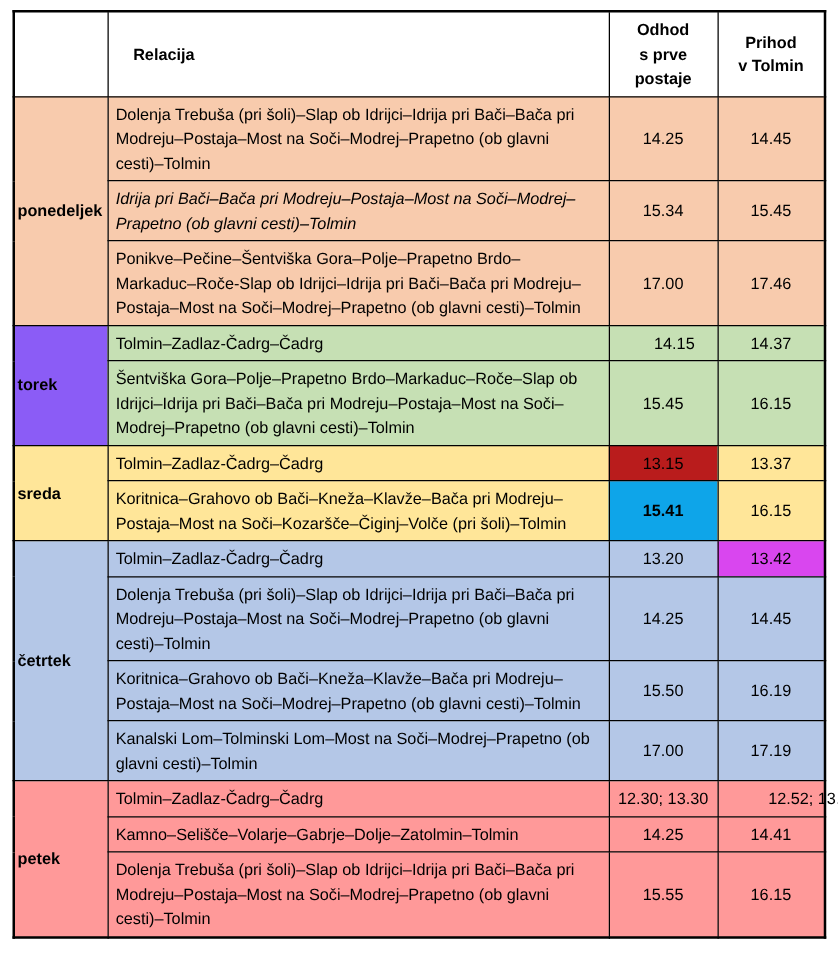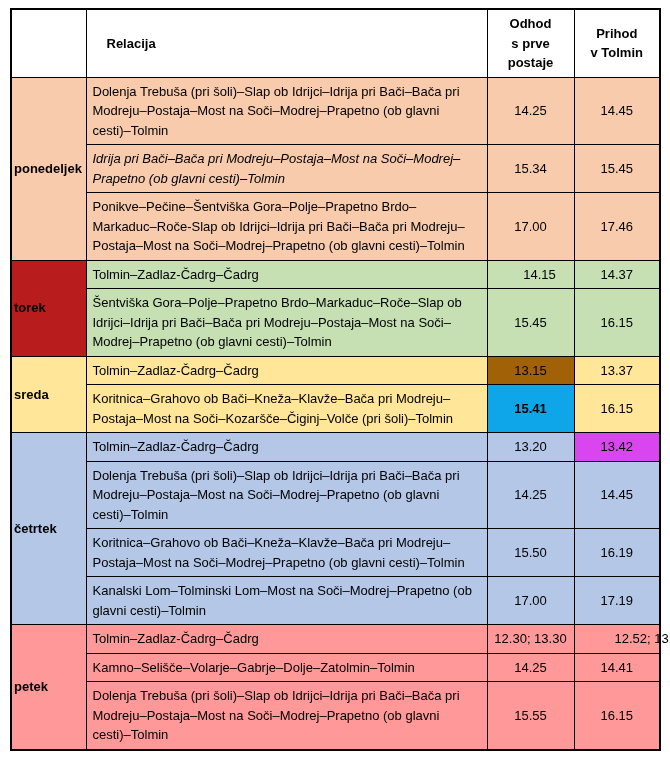--- a/index.html
+++ b/index.html
@@ -105,34 +105,34 @@
           <td class="route-cell" style="background: rgb(248, 203, 173); font-style: italic;">Idrija pri Bači–Bača pri Modreju–Postaja–Most na Soči–Modrej–Prapetno (ob glavni cesti)–Tolmin</td>
           <td class="time-cell" style="background: rgb(248, 203, 173); margin-left: 40px;">15.34</td>
           <td class="time-cell" style="background: rgb(248, 203, 173);">15.45</td>
         </tr>
         <tr>
           <td class="route-cell" style="background: rgb(248, 203, 173);">Ponikve–Pečine–Šentviška Gora–Polje–Prapetno Brdo–Markaduc–Roče-Slap ob Idrijci–Idrija pri Bači–Bača pri Modreju–Postaja–Most na Soči–Modrej–Prapetno (ob glavni cesti)–Tolmin</td>
           <td class="time-cell" style="background: rgb(248, 203, 173);">17.00</td>
           <td class="time-cell" style="background: rgb(248, 203, 173);">17.46</td>
         </tr>
         <tr>
-          <td class="day-cell" rowspan="2" style="background: #b91c1c;">torek</td>
+          <td class="day-cell" rowspan="2" style="background: #8b5cf6;">torek</td>
           <td class="route-cell" style="background: rgb(198, 224, 180);">Tolmin–Zadlaz-Čadrg–Čadrg</td>
           <td class="time-cell" style="background: rgb(198, 224, 180); padding-left: 20px;">14.15</td>
           <td class="time-cell" style="background: rgb(198, 224, 180);">14.37</td>
         </tr>
         <tr>
           <td class="route-cell" style="background: rgb(198, 224, 180);">Šentviška Gora–Polje–Prapetno Brdo–Markaduc–Roče–Slap ob Idrijci–Idrija pri Bači–Bača pri Modreju–Postaja–Most na Soči–Modrej–Prapetno (ob glavni cesti)–Tolmin</td>
           <td class="time-cell" style="background: rgb(198, 224, 180);">15.45</td>
           <td class="time-cell" style="background: rgb(198, 224, 180);">16.15</td>
         </tr>
         <tr>
           <td class="day-cell" rowspan="2" style="background: rgb(255, 230, 153);">sreda</td>
           <td class="route-cell" style="background: rgb(255, 230, 153);">Tolmin–Zadlaz-Čadrg–Čadrg</td>
-          <td class="time-cell" style="background: #a16207;">13.15</td>
+          <td class="time-cell" style="background: #b91c1c;">13.15</td>
           <td class="time-cell" style="background: rgb(255, 230, 153); margin-left: 12px;">13.37</td>
         </tr>
         <tr>
           <td class="route-cell" style="background: rgb(255, 230, 153);">Koritnica–Grahovo ob Bači–Kneža–Klavže–Bača pri Modreju–Postaja–Most na Soči–Kozaršče–Čiginj–Volče (pri šoli)–Tolmin</td>
           <td class="time-cell" style="background: #0ea5e9; font-weight: bold;">15.41</td>
           <td class="time-cell" style="background: rgb(255, 230, 153);">16.15</td>
         </tr>
         <tr>
           <td class="day-cell" rowspan="4" style="background: rgb(180, 199, 231);">četrtek</td>
           <td class="route-cell" style="background: rgb(180, 199, 231);">Tolmin–Zadlaz-Čadrg–Čadrg</td>

